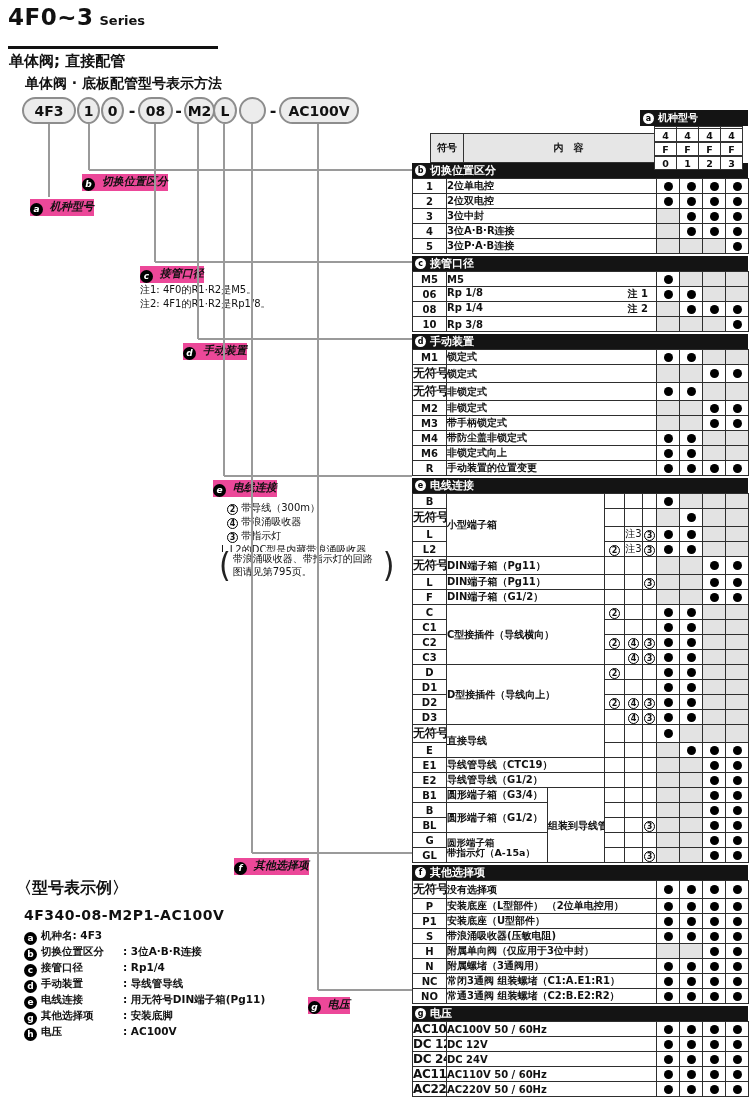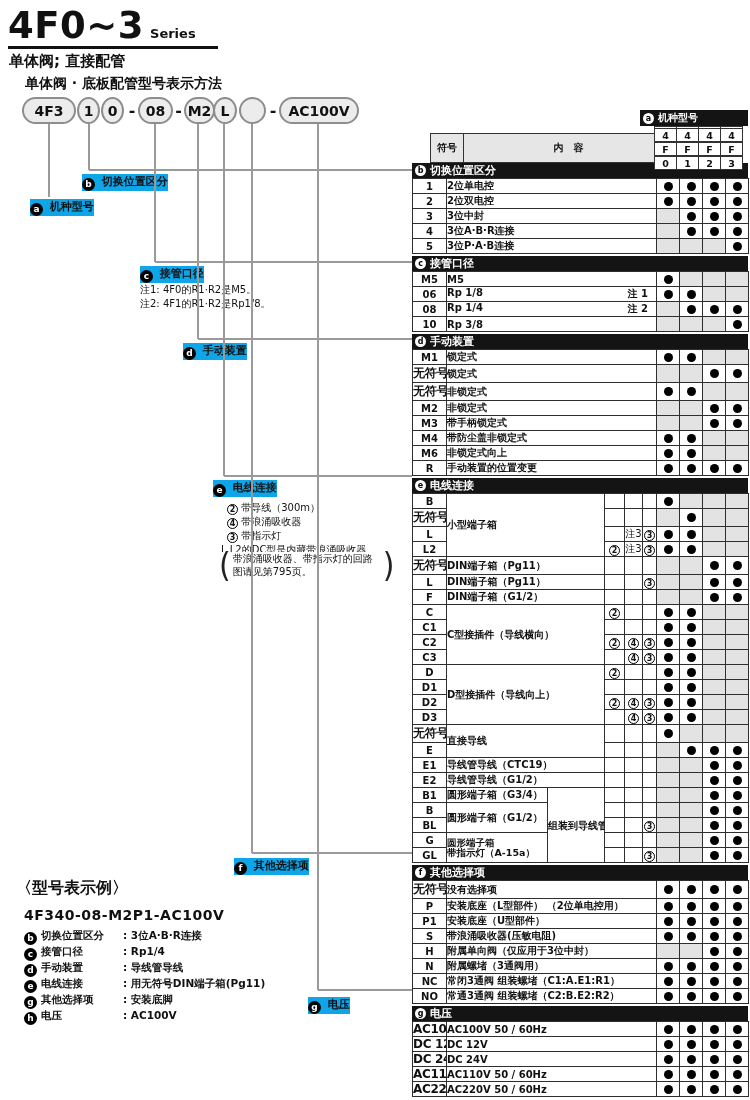--- a/index.html
+++ b/index.html
@@ -4,41 +4,41 @@
 <style>
   * { margin:0; padding:0; box-sizing:border-box; }
   html,body { background:#fff; }
   body { width:750px; height:1100px; position:relative;
          font-family:"DejaVu Sans","Liberation Sans",sans-serif; color:#111; }
   #root { position:absolute; left:0; top:0; width:750px; height:1100px; overflow:hidden; }
   .abs { position:absolute; }
   .line { position:absolute; background:#9a9a9a; }
   
   #title { left:8px; top:4px; white-space:nowrap; }
-  #title-main { font-size:37px; font-weight:bold; letter-spacing:0.5px; }
+  #title-main { font-size:23px; font-weight:bold; letter-spacing:0.5px; }
   #title-suffix { font-size:13px; font-weight:bold; margin-left:6px;text-align:right; }
   #title-rule { left:8px; top:46px; width:210px; height:3px; background:#111; }
   #sub1 { left:9px; top:52px; font-size:15px; font-weight:bold; }
   #sub2 { left:25px; top:75px; font-size:14px; font-weight:bold; }
   
   .bubble { position:absolute; height:27px; border:2px solid #8d8d8d; background:#ececec;
             display:flex; align-items:center; justify-content:center;
             font-weight:bold; font-size:14px; color:#111; }
   .bubble.pill { border-radius:14px; }
   .bubble.circle { border-radius:50%; }
   .dashc { position:absolute; height:27px; display:flex; align-items:center;
            font-weight:bold; font-size:16px; }
   
   .blt { display:inline-block; width:13px; height:13px; border-radius:50%; background:#000;
          color:#fff; font-size:9px; line-height:13px; text-align:center; font-weight:bold;
          vertical-align:-2px; }
   .wlt { display:inline-block; width:11px; height:11px; border-radius:50%; background:#fff;
          color:#000; font-size:8px; line-height:11px; text-align:center; font-weight:bold;
          margin:0 4px 0 3px; flex:none; }
-  .callout-label { position:absolute; font-size:11px; font-weight:bold; white-space:nowrap; background:#0ea5e9; }
+  .callout-label { position:absolute; font-size:11px; font-weight:bold; white-space:nowrap; background:#ec4899;font-style:italic; }
   .callout-label .blt { margin-right:3px; }
   .notes { position:absolute; font-size:10px; line-height:14px; white-space:nowrap; background:#fff; }
   .cn { display:inline-block; width:11px; height:11px; border:1px solid #000; border-radius:50%;
         font-size:8px; line-height:9px; text-align:center; font-weight:bold; vertical-align:-1px; }
   .paren-wrap { display:flex; align-items:center; }
   .paren { font-size:30px; font-weight:normal; transform:scaleY(1.15); color:#222; }
   .paren-text { width:152px; font-size:10px; line-height:13px; white-space:normal; padding:0 2px; }
   
   #spec-table { position:absolute; left:412px; top:110px; width:336px; }
   .a-bar { margin-left:228px; width:108px; height:16px; background:#141414; color:#fff;
@@ -81,20 +81,21 @@
     <span id="title-main">4F0~3</span><span id="title-suffix">Series</span>
   </div>
   <div class="abs" id="title-rule"></div>
   <div class="abs" id="sub1">单体阀; 直接配管</div>
   <div class="abs" id="sub2">单体阀 ·  底板配管型号表示方法</div>
 
   <div class="abs" id="example">
     <div id="ex-head">〈型号表示例〉</div>
     <div id="ex-model">4F340-08-M2P1-AC100V</div>
     <div id="ex-rows">
+        <div class="ex-row"><span class="blt">a</span><span class="ex-lab" style="min-width:0;">机种名: 4F3</span></div>
         <div class="ex-row"><span class="blt">b</span><span class="ex-lab">切换位置区分</span><span>:  3位A·B·R连接</span></div>
         <div class="ex-row"><span class="blt">c</span><span class="ex-lab">接管口径</span><span>:  Rp1/4</span></div>
         <div class="ex-row"><span class="blt">d</span><span class="ex-lab">手动装置</span><span>:  导线管导线</span></div>
         <div class="ex-row"><span class="blt">e</span><span class="ex-lab">电线连接</span><span>:  用无符号DIN端子箱(Pg11)</span></div>
         <div class="ex-row"><span class="blt">g</span><span class="ex-lab">其他选择项</span><span>:  安装底脚</span></div>
         <div class="ex-row"><span class="blt">h</span><span class="ex-lab">电压</span><span>:  AC100V</span></div>
       </div>
   </div>
 <div class="bubble pill" style="left: 22px; top: 97px; width: 54px;">4F3</div>
     <div class="bubble circle" style="left: 77px; top: 97px; width: 23px;">1</div>

